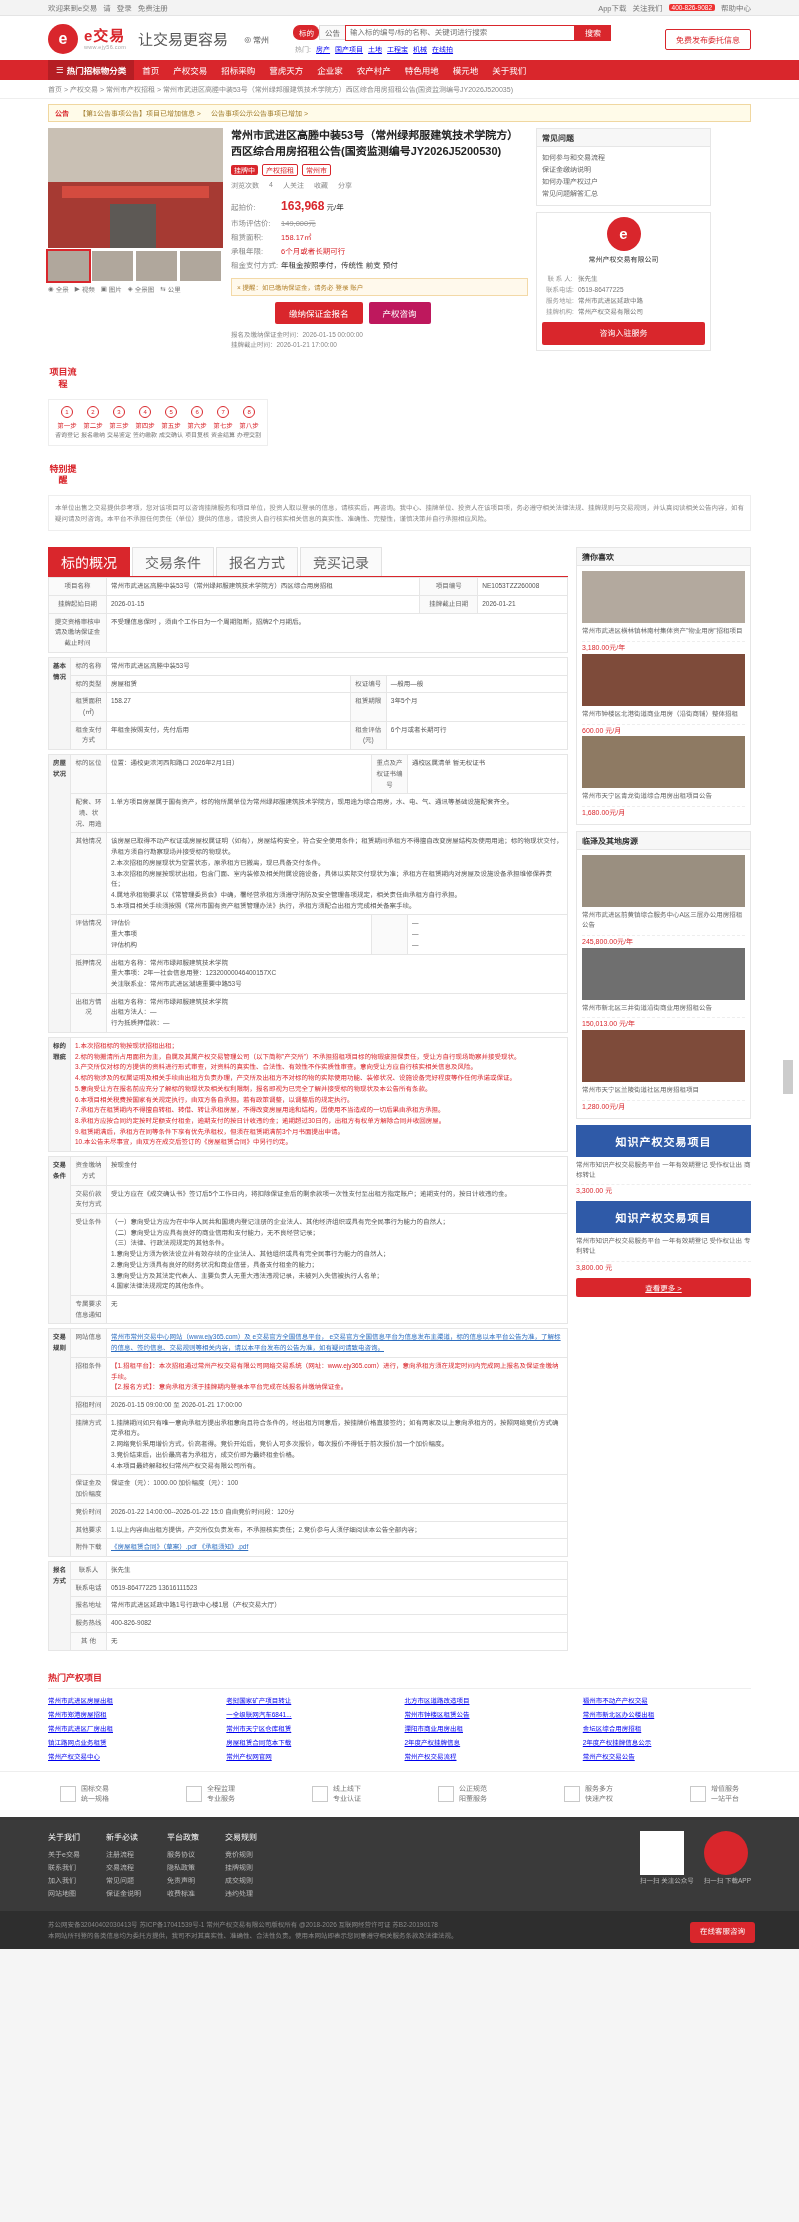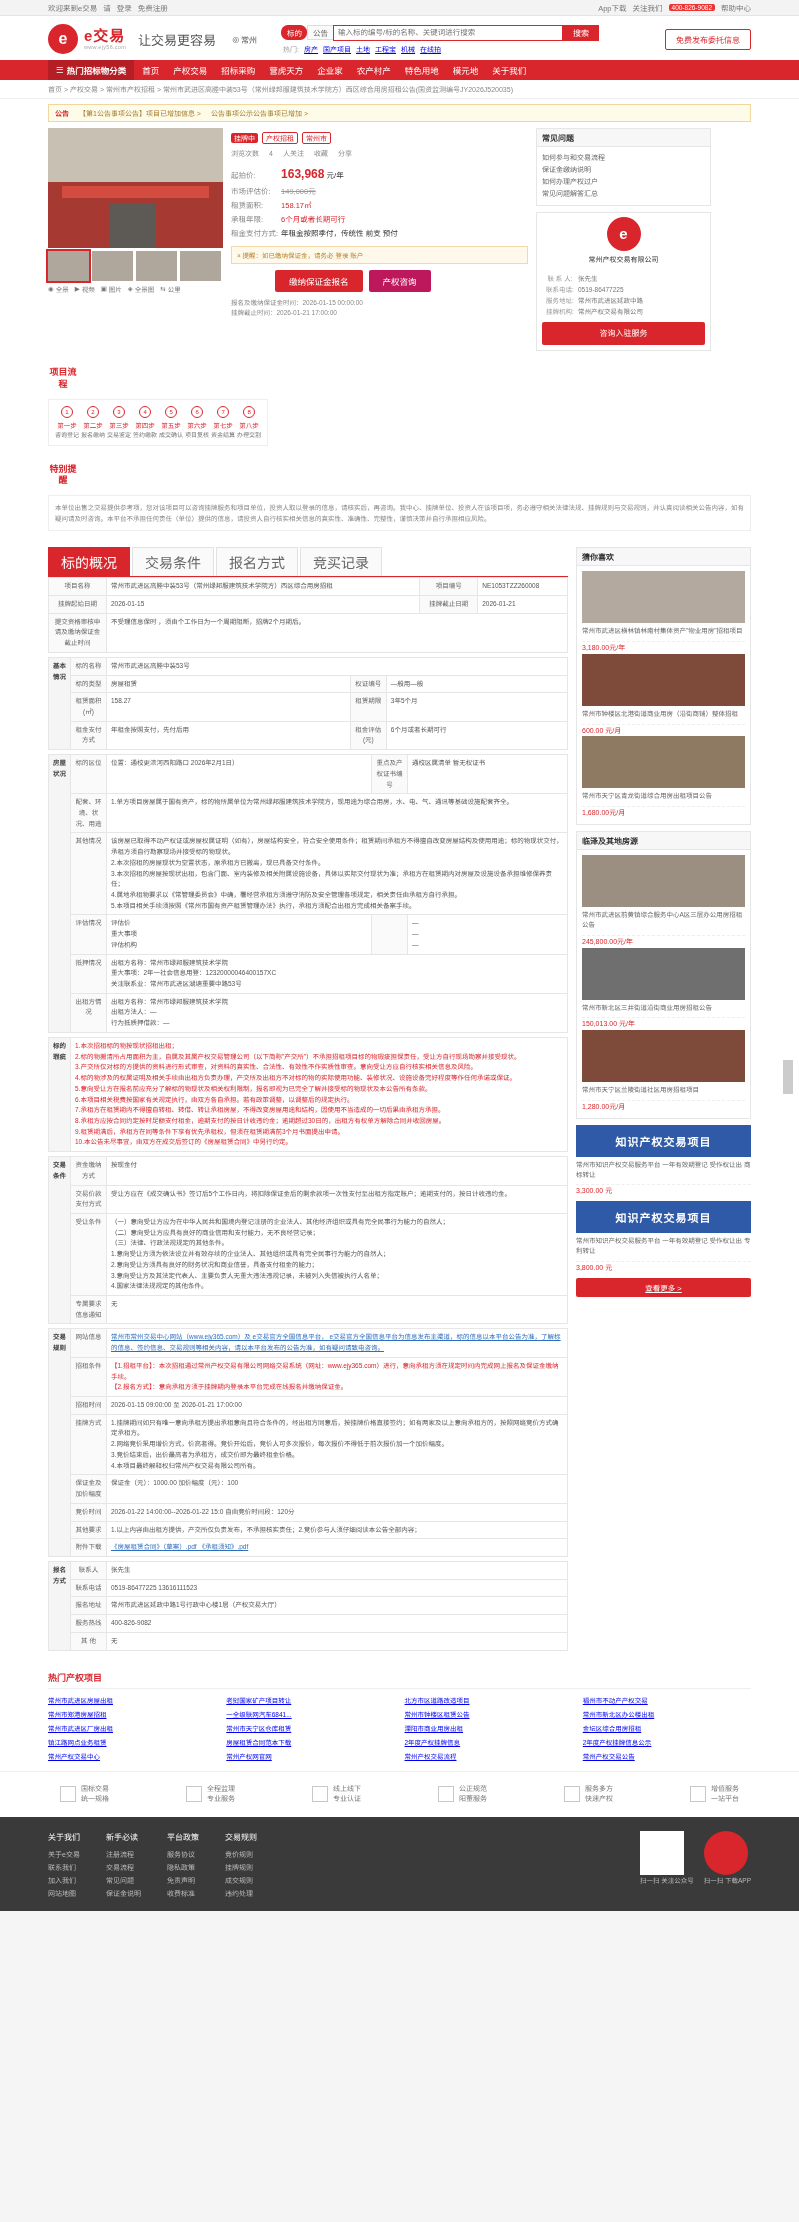--- a/index.html
+++ b/index.html
@@ -23,21 +23,21 @@
   .pill { background:#e33; color:#fff; border-radius:2px; padding:0 3px; font-size:6.5px; }
 
   
   .header { padding:8px 48px 6px; display:flex; align-items:center; gap:10px; }
   .logo { display:flex; align-items:center; gap:6px; }
   .logo-mark { width:30px; height:30px; border-radius:50%; background:#d9262c; color:#fff;
                display:flex; align-items:center; justify-content:center; font-size:16px; font-weight:bold; }
   .logo-text { line-height:1.1; }
   .logo-text .cn { font-size:15px; color:#d9262c; font-weight:bold; letter-spacing:1px; }
   .logo-text .en { font-size:5.5px; color:#aaa; letter-spacing:.3px; }
-  .slogan { font-size:13px; color:#555; margin-left:2px; }
+  .slogan { font-size:15px; color:#555; margin-left:2px;font-family:Liberation Mono, monospace; }
   .city { font-size:8px; color:#555; display:flex; align-items:center; gap:2px; margin-left:6px;}
   .searchbox { margin-left:14px; display:flex; flex-direction:column; gap:3px; flex:1; }
   .search-row { display:flex; align-items:center; }
   .search-tabs { display:flex; font-size:7.5px; }
   .search-tabs span { padding:1px 5px; border:1px solid #ddd; border-right:none; background:#fafafa; color:#666;}
   .search-tabs span.active { background:#d9262c; color:#fff; border-color:#d9262c;border-radius:7px; }
   .search-input { width:230px; height:16px; border:1px solid #d9262c; font-size:7.5px; padding:0 4px; color:#aaa; }
   .search-btn { height:16px; background:#d9262c; color:#fff; border:none; font-size:8px; padding:0 10px; cursor:pointer; }
   .search-hot { font-size:7px; color:#999; display:flex; gap:5px; padding-left:2px; }
   .hdr-btn { background:#d9262c; color:#fff; font-size:8px; padding:4px 10px; border-radius:2px; margin-left:auto; }
@@ -277,20 +277,21 @@
                 <span>全景图</span>
               </span>
             <span>
                 <span>⇆</span>
                 <span>公里</span>
               </span>
           </div>
         </div>
 
         <div class="info">
+          <div class="title">常州市武进区高塍中装53号（常州绿邦服建筑技术学院方）西区综合用房招租公告(国资监测编号JY2026J5200530)</div>
           <div class="sub-tag">
             <span class="tag-red">挂牌中</span>
             <span class="tag-line">产权招租</span>
             <span class="tag-line">常州市</span>
           </div>
           <div class="meta-row">
             <span>浏览次数</span>
             <span>4</span>
             <span>人关注</span>
             <span>收藏</span>
@@ -798,15 +799,20 @@
         <div class="qr"></div>
         <div>扫一扫 关注公众号</div>
       </div>
       <div>
         <div class="qr-red"></div>
         <div>扫一扫 下载APP</div>
       </div>
     </div>
   </div>
 
+  <div class="copyright">
+    <div>苏公网安备32040402030413号 苏ICP备17041539号-1 常州产权交易有限公司版权所有 @2018-2026 互联网经营许可证 苏B2-20190178</div>
+    <div>本网站所刊登的各类信息均为委托方提供，我司不对其真实性、准确性、合法性负责。使用本网站即表示您同意遵守相关服务条款及法律法规。</div>
+    <div class="bottom-fixed">在线客服咨询</div>
+  </div>
 
   <div class="float-btn"></div>
 </div>
 
 </body></html>

